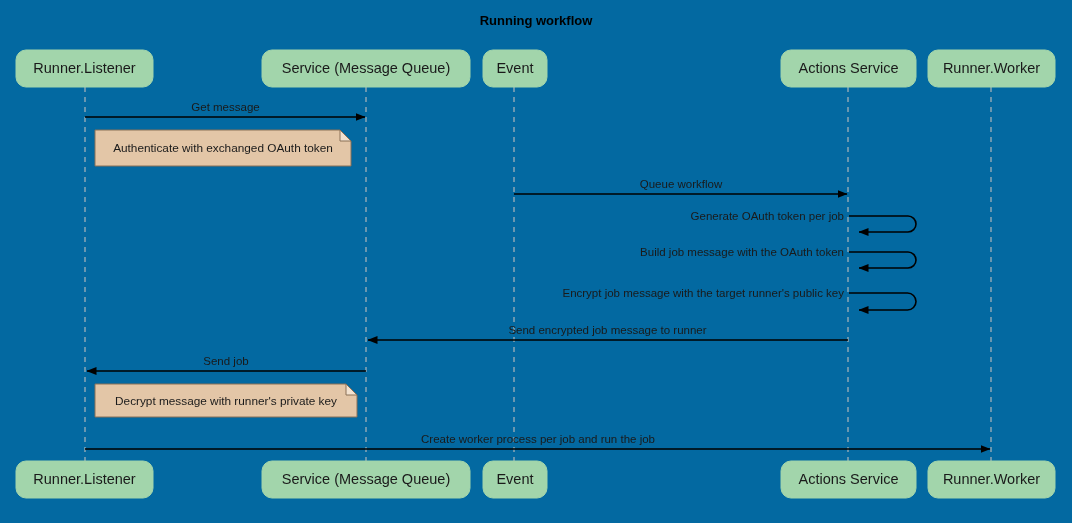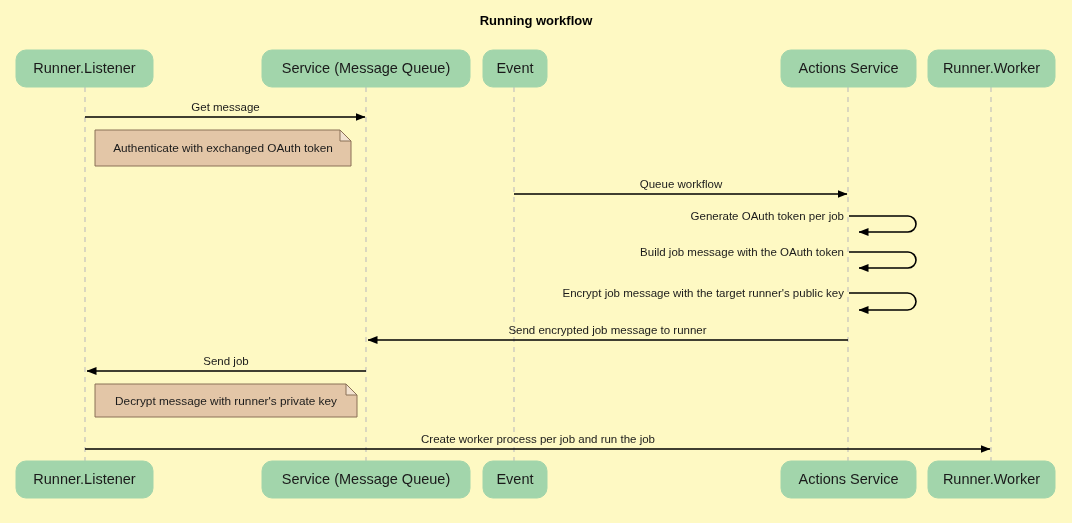--- a/index.html
+++ b/index.html
@@ -8,21 +8,21 @@
     background: #ffffff;
   }
   body {
     font-family: "Liberation Sans", sans-serif;
     -webkit-font-smoothing: antialiased;
   }
   #diagram-root {
     position: relative;
     width: 1072px;
     height: 523px;
-    background: #fef9c3;
+    background: #0369a1;
     overflow: hidden;
   }
   #diagram-svg {
     position: absolute;
     top: 0;
     left: 0;
     width: 1072px;
     height: 523px;
   }
   .title-text {

